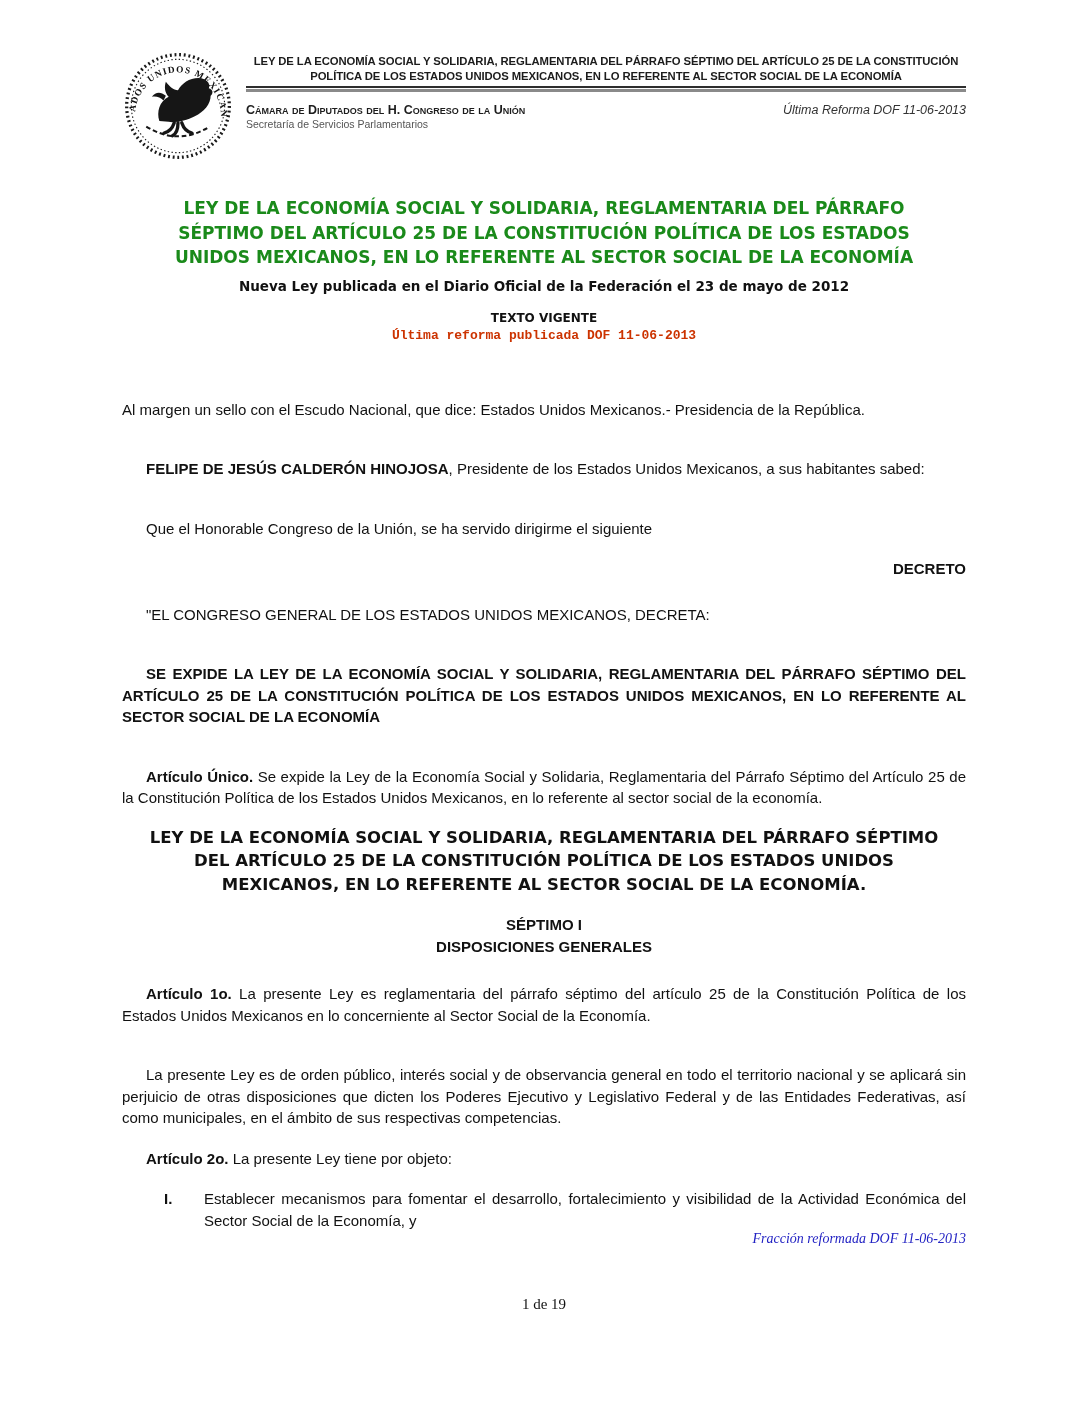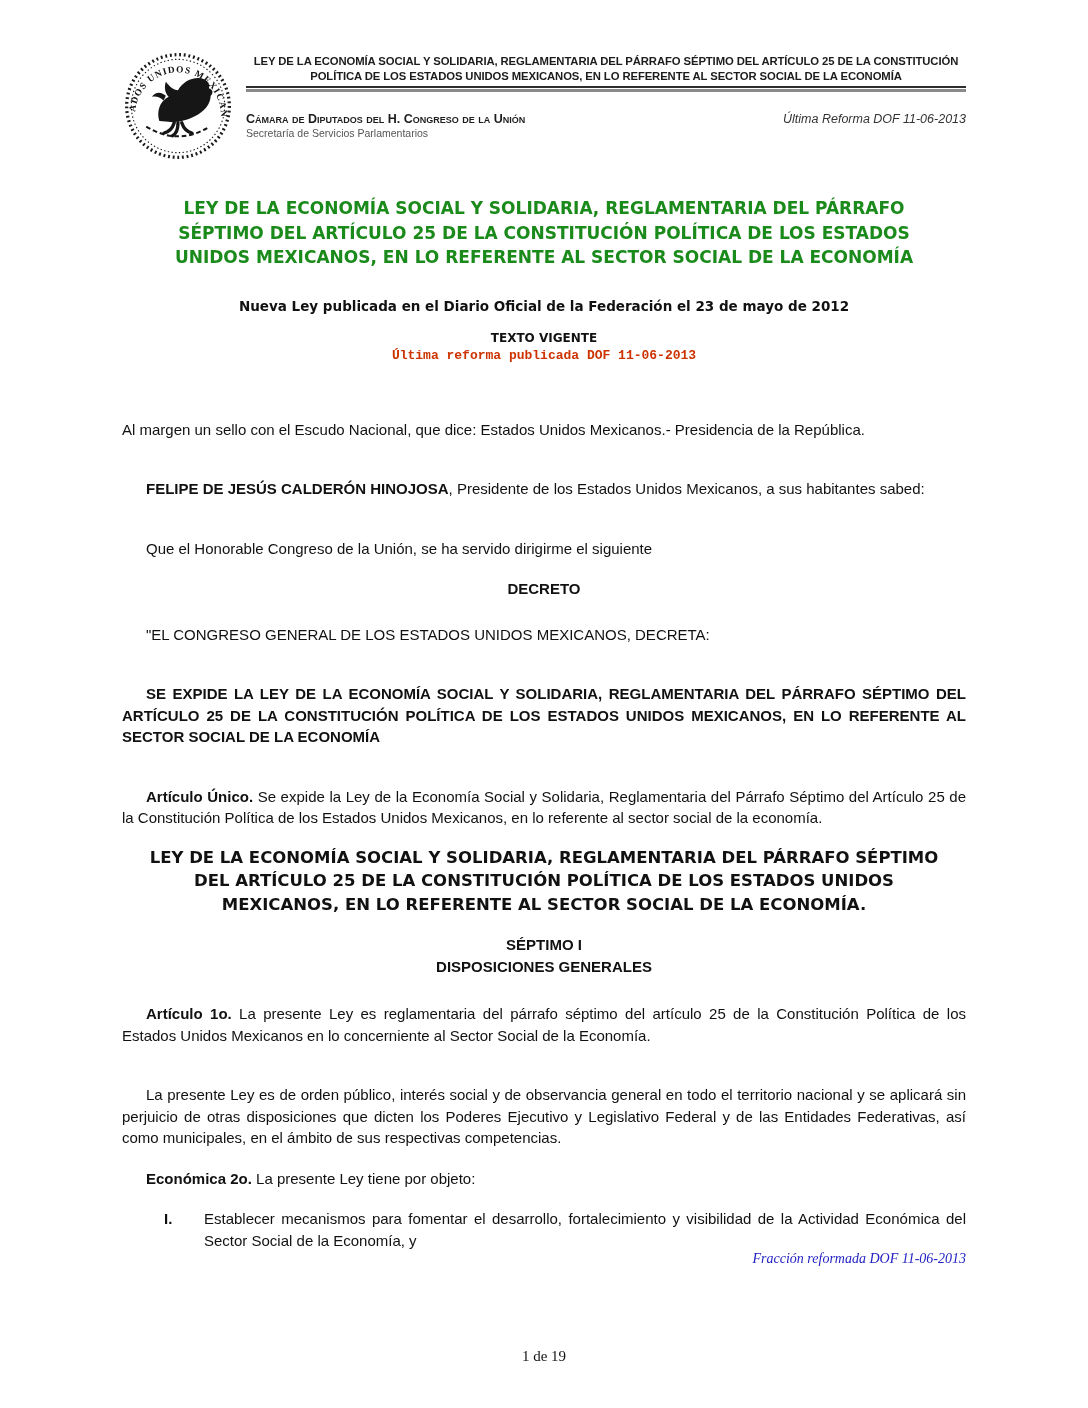--- a/index.html
+++ b/index.html
@@ -28,21 +28,21 @@
     color:#1c1c1c;
   }
   .header-rule{margin-top:3px;}
   .header-rule .r1{height:2px;background:#2e2e2e;}
   .header-rule .r2{height:1px;background:#fff;}
   .header-rule .r3{height:3px;background:#8a8a8a;}
   .header-meta{
     display:flex;
     justify-content:space-between;
     align-items:baseline;
-    margin-top:20px;
+    margin-top:11px;
   }
   .chamber{
     font-weight:bold;
     font-variant:small-caps;
     font-size:12.5px;
     color:#1c1c1c;
   }
   .reform-note{
     font-style:italic;
     font-size:12.5px;
@@ -59,21 +59,21 @@
     margin:30px auto 0 auto;
     max-width:790px;
     text-align:center;
     font-family:"DejaVu Sans",sans-serif;
     font-weight:bold;
     font-size:17px;
     line-height:24.5px;
     color:#1a8a1a;
   }
   .pub-note{
-    margin-top:28px;
+    margin-top:8px;
     text-align:center;
     font-family:"DejaVu Sans",sans-serif;
     font-weight:bold;
     font-size:13.5px;
     color:#111;
   }
   .texto-vigente{
     margin-top:17px;
     text-align:center;
     font-family:"DejaVu Sans",sans-serif;
@@ -96,21 +96,21 @@
     font-size:15px;
     line-height:21.5px;
     text-align:justify;
     color:#111;
   }
   p.doc.first{margin-top:0;}
   p.doc.indent{text-indent:24px;}
   p.doc.bold{font-weight:bold;}
   .center-bold{
     margin-top:19px;
-    text-align:center;
+    text-align:right;
     font-weight:bold;
     font-size:15px;
     line-height:21.5px;
   }
   .law-title{
     margin:17px auto 0 auto;
     max-width:790px;
     text-align:center;
     font-weight:bold;
     font-family:"DejaVu Sans",sans-serif;
@@ -146,21 +146,21 @@
     text-align:right;
     font-family:"Liberation Serif",serif;
     font-style:italic;
     font-size:14px;
     color:#2323c3;
   }
   
   .footer{
     position:absolute;
     left:0;right:0;
-    top:1348px;
+    top:1296px;
     text-align:center;
     font-family:"Liberation Serif",serif;
     font-size:15px;
     color:#111;
   }
 </style>
 </head>
 <body>
 
 <div class="page">
@@ -225,21 +225,21 @@
 
       <div class="titulo-heading">
         <div>SÉPTIMO I</div>
         <div>DISPOSICIONES GENERALES</div>
       </div>
 
       <p class="doc indent" style="margin-top:26px"><b>Artículo 1o.</b><span> La presente Ley es reglamentaria del párrafo séptimo del artículo 25 de la Constitución Política de los Estados Unidos Mexicanos en lo concerniente al Sector Social de la Economía.</span></p>
 
       <p class="doc indent">La presente Ley es de orden público, interés social y de observancia general en todo el territorio nacional y se aplicará sin perjuicio de otras disposiciones que dicten los Poderes Ejecutivo y Legislativo Federal y de las Entidades Federativas, así como municipales, en el ámbito de sus respectivas competencias.</p>
 
-      <p class="doc indent" style="margin-top:19px"><b>Económica 2o.</b><span> La presente Ley tiene por objeto:</span></p>
+      <p class="doc indent" style="margin-top:19px"><b>Artículo 2o.</b><span> La presente Ley tiene por objeto:</span></p>
 
       <div class="fraction">
         <div class="fraction-number">I.</div>
         <div class="fraction-text">Establecer mecanismos para fomentar el desarrollo, fortalecimiento y visibilidad de la Actividad Económica del Sector Social de la Economía, y</div>
       </div>
 
       <div class="fraction-note">Fracción reformada DOF 11-06-2013</div>
 
     </div>
   </div>

